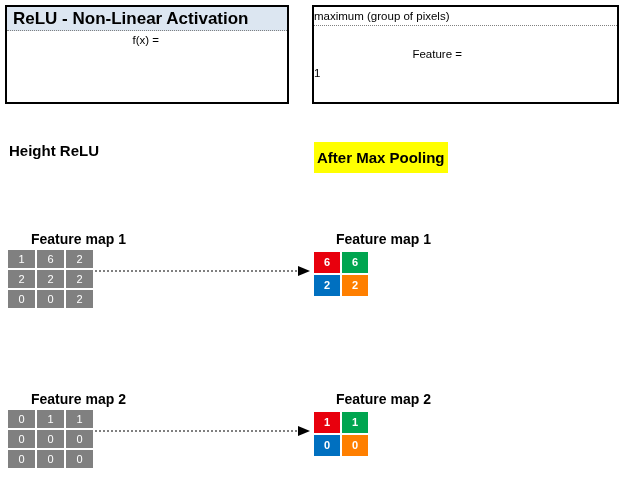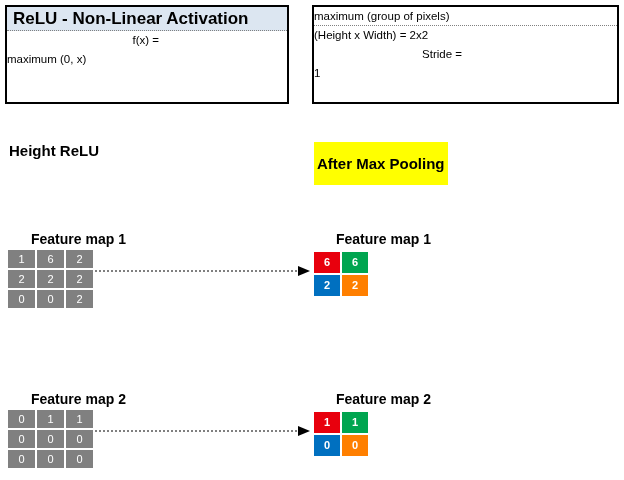--- a/index.html
+++ b/index.html
@@ -59,21 +59,21 @@
   #pool-box .lhs { width: 148px; }
 
   
   .caption {
     position: absolute;
     font-weight: bold;
     font-size: 15px;
     white-space: nowrap;
   }
   #after-relu-caption { left: 9px;   top: 142px; }
-  #after-pool-caption { left: 314px; top: 142px; background: #ffff00; padding: 13px 3px; }
+  #after-pool-caption { left: 314px; top: 142px; background: #ffff00; padding: 7px 3px; }
 
   
   .fm-label {
     position: absolute;
     font-weight: bold;
     font-size: 14px;
     white-space: nowrap;
     padding-left: 22px;
   }
   #fm1-left-label  { left: 9px;   top: 231px; }
@@ -120,35 +120,33 @@
   #arrow1 { left: 95px; top: 263px; }
   #arrow2 { left: 95px; top: 423px; }
 </style>
 </head>
 <body>
 
 <div class="defbox" id="relu-box">
   <div class="defbox-header">ReLU - Non-Linear Activation</div>
   <div class="defrow">
     <div class="lhs">f(x) =</div>
-    <div class="rhs">maximum (0, x)</div>
   </div>
   <div class="defrow">
   </div>
 </div>
 
 <div class="defbox" id="pool-box">
   <div class="defrow dotted">
     <div class="rhs">maximum (group of pixels)</div>
   </div>
   <div class="defrow">
-    <div class="rhs">(Height x Width) = 2x2</div>
-  </div>
-  <div class="defrow">
-    <div class="lhs">Stride =</div>
+  </div>
+  <div class="defrow">
+    <div class="lhs">Feature =</div>
     <div class="rhs">1</div>
   </div>
 </div>
 
 <div class="caption" id="after-relu-caption">Height ReLU</div>
 <div class="caption" id="after-pool-caption">After Max Pooling</div>
 
 <div class="fm-label" id="fm1-left-label">Feature map 1</div>
 <div class="fm-label" id="fm1-right-label">Feature map 1</div>
 

